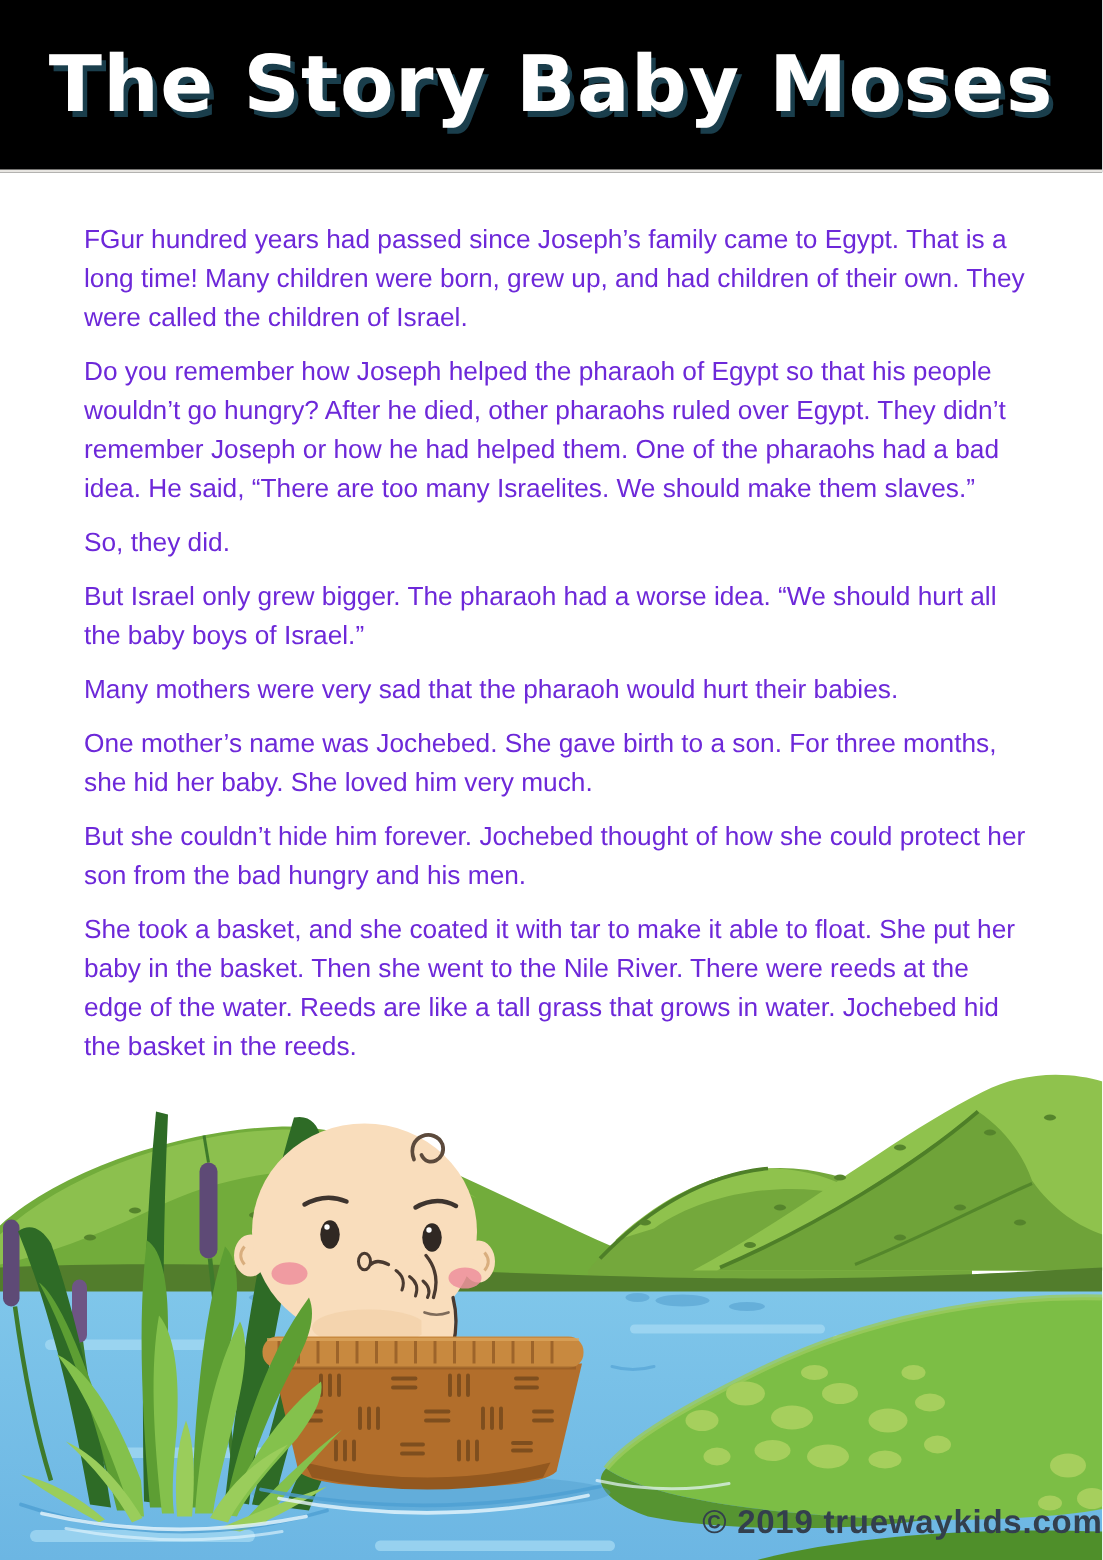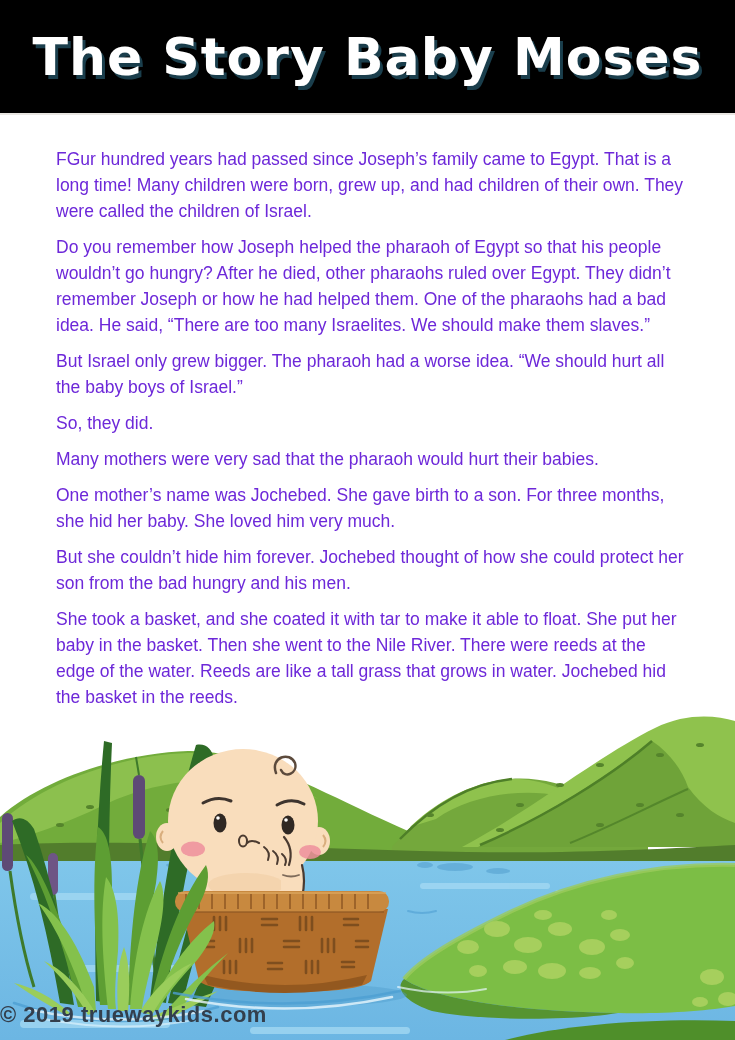--- a/index.html
+++ b/index.html
@@ -7,37 +7,37 @@
         font-family:"Liberation Sans",sans-serif;}
   .banner{position:absolute;top:0;left:0;width:735px;height:113px;background:#000000;
           border-bottom:2px solid #e8e6e2;display:flex;align-items:center;justify-content:center;}
   .banner h1{margin:0;font-family:"DejaVu Sans",sans-serif;font-weight:bold;font-size:52px;
              color:#ffffff;letter-spacing:1px;
              text-shadow:3px 4px 0 rgba(57,138,168,0.45);}
   .story{position:absolute;top:146px;left:56px;width:628px;color:#6d28d9;}
   .story p{margin:0 0 10px 0;font-size:17.5px;line-height:26px;}
   .illustration{position:absolute;left:0;bottom:0;width:735px;height:325px;}
   .illustration svg{display:block;}
-  .copyright{position:absolute;left:0;bottom:12px;width:100%;text-align:left;
+  .copyright{position:absolute;left:0;bottom:12px;width:100%;text-align:right;
              font-size:22px;font-weight:bold;letter-spacing:0.5px;color:#333F4D;}
 </style>
 </head>
 <body>
 
 <div class="page">
 
   <div class="banner">
     <h1>The Story Baby Moses</h1>
   </div>
 
   <div class="story">
     <p>FGur hundred years had passed since Joseph’s family came to Egypt. That is a long time! Many children were born, grew up, and had children of their own. They were called the children of Israel.</p>
     <p>Do you remember how Joseph helped the pharaoh of Egypt so that his people wouldn’t go hungry? After he died, other pharaohs ruled over Egypt. They didn’t remember Joseph or how he had helped them. One of the pharaohs had a bad idea. He said, “There are too many Israelites. We should make them slaves.”</p>
+    <p>So, they did.</p>
     <p>But Israel only grew bigger. The pharaoh had a worse idea. “We should hurt all the baby boys of Israel.”</p>
-    <p>So, they did.</p>
     <p>Many mothers were very sad that the pharaoh would hurt their babies.</p>
     <p>One mother’s name was Jochebed. She gave birth to a son. For three months, she hid her baby. She loved him very much.</p>
     <p>But she couldn’t hide him forever. Jochebed thought of how she could protect her son from the bad hungry and his men.</p>
     <p>She took a basket, and she coated it with tar to make it able to float. She put her baby in the basket. Then she went to the Nile River. There were reeds at the edge of the water. Reeds are like a tall grass that grows in water. Jochebed hid the basket in the reeds.</p>
   </div>
 
   <div class="illustration">
     <svg width="735" height="325" viewBox="0 0 735 325">
 
       <g>

